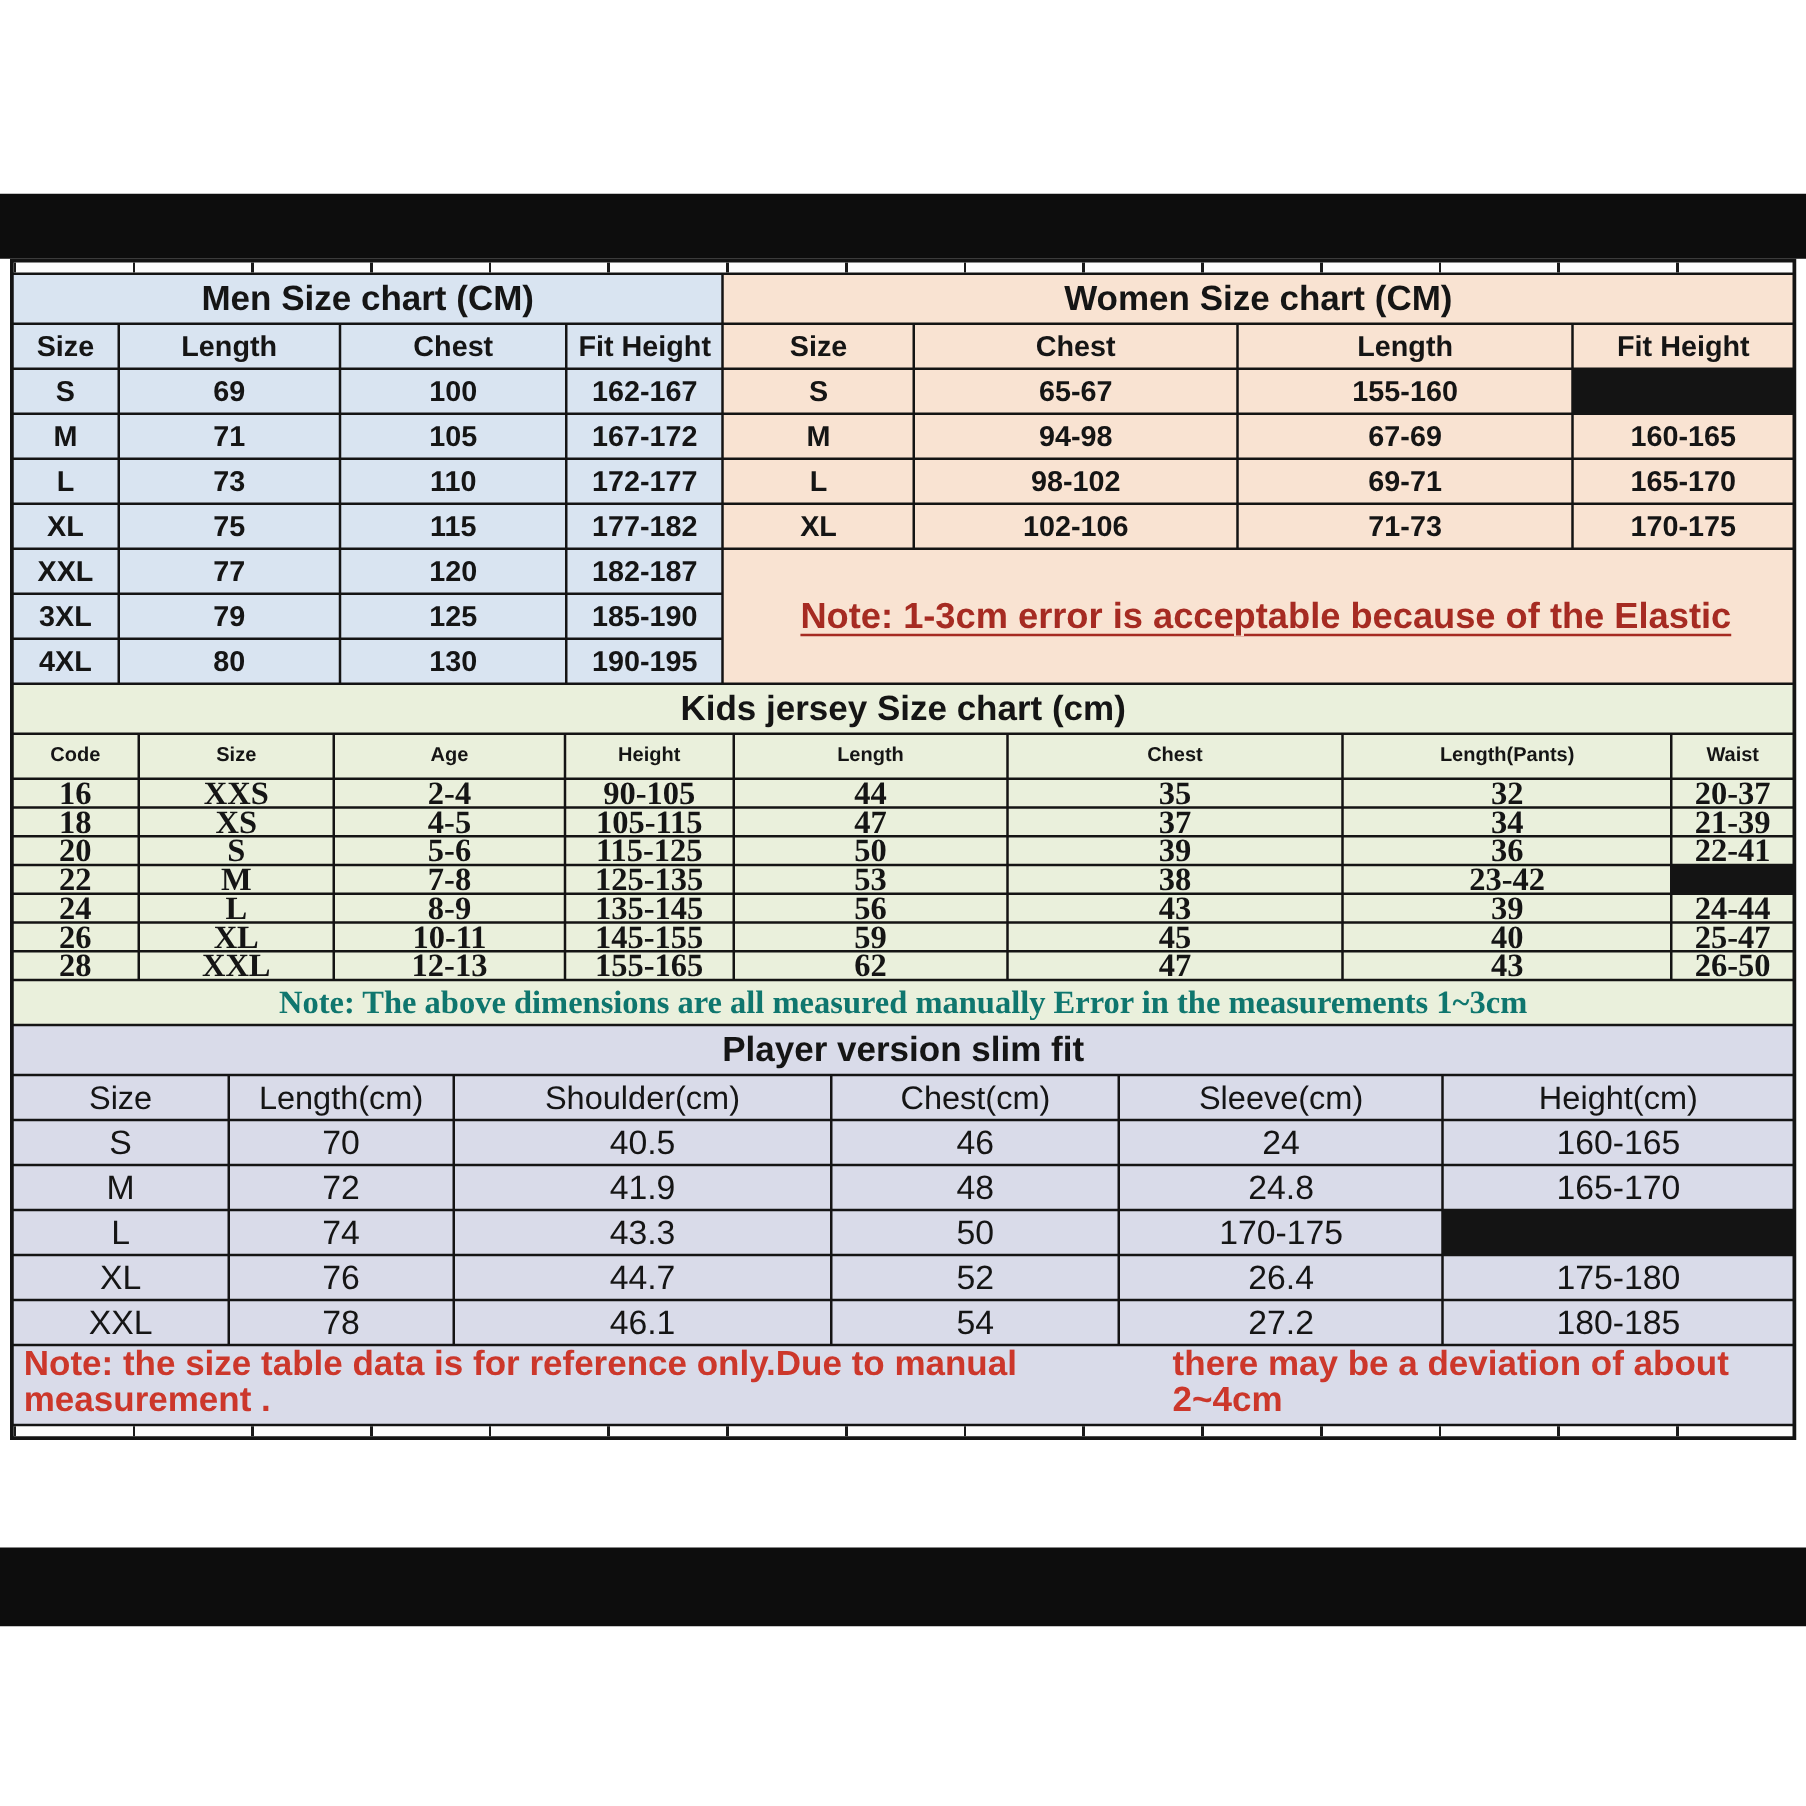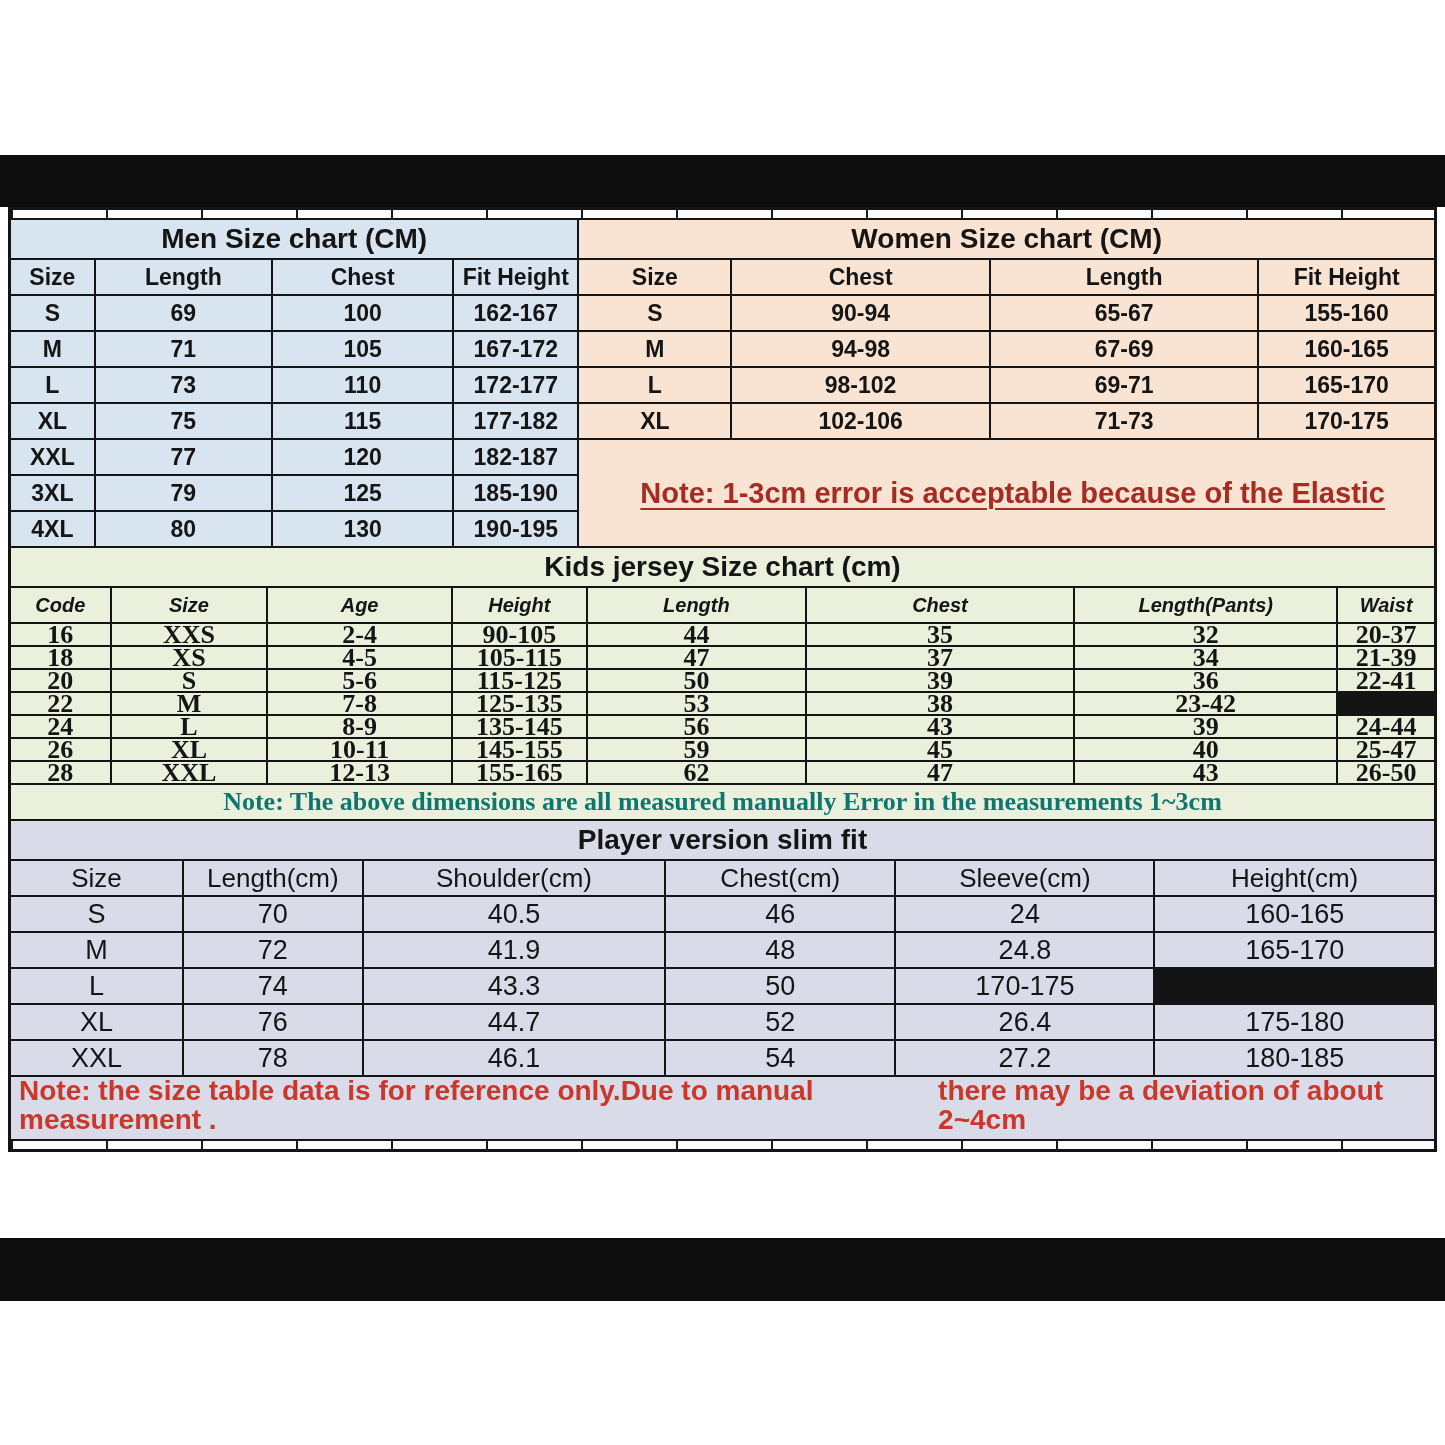--- a/index.html
+++ b/index.html
@@ -59,21 +59,21 @@
   .women-note{flex:1;padding-left:12px;}
   .women-note span{
     font-weight:700;font-size:29px;
     text-decoration:underline;text-decoration-thickness:2px;text-underline-offset:5px;
   }
 
   
   .kids-sec{display:flex;flex-direction:column;gap:2px;}
   .kids-sec .trow{grid-template-columns:100fr 157fr 185fr 135fr 220fr 270fr 265fr 97fr;height:21px;}
   .kids-sec .hrow{height:34px;}
-  .kids-sec .hrow .tcell{font-family:"Liberation Sans",sans-serif;font-weight:700;font-size:20px;font-style:italic;}
+  .kids-sec .hrow .tcell{font-family:"Liberation Sans",sans-serif;font-weight:700;font-size:16px;}
   .kids-sec .tcell{font-family:"Liberation Serif",serif;font-weight:700;font-size:26px;}
   .kids-note{height:34px;flex:0 0 34px;font-family:"Liberation Serif",serif;font-weight:700;font-size:26px;}
 
   
   .player-sec{display:flex;flex-direction:column;gap:2px;}
   .player-sec .trow{grid-template-columns:173fr 180fr 304fr 231fr 260fr 282fr;height:34px;}
   .player-sec .tcell{font-weight:400;font-size:27px;}
   .player-sec .hrow .tcell{font-weight:400;font-size:26px;}
 
   .bottom-note{
@@ -155,21 +155,20 @@
         <div class="section-title">Women Size chart (CM)</div>
         <div class="tbl">
             <div class="trow hrow">
               <div class="tcell th">Size</div>
               <div class="tcell th">Chest</div>
               <div class="tcell th">Length</div>
               <div class="tcell th">Fit Height</div>
             </div>
             <div class="trow">
               <div class="tcell">S</div>
-              <div class="tcell">90-94</div>
               <div class="tcell">65-67</div>
               <div class="tcell">155-160</div>
             </div>
             <div class="trow">
               <div class="tcell">M</div>
               <div class="tcell">94-98</div>
               <div class="tcell">67-69</div>
               <div class="tcell">160-165</div>
             </div>
             <div class="trow">

